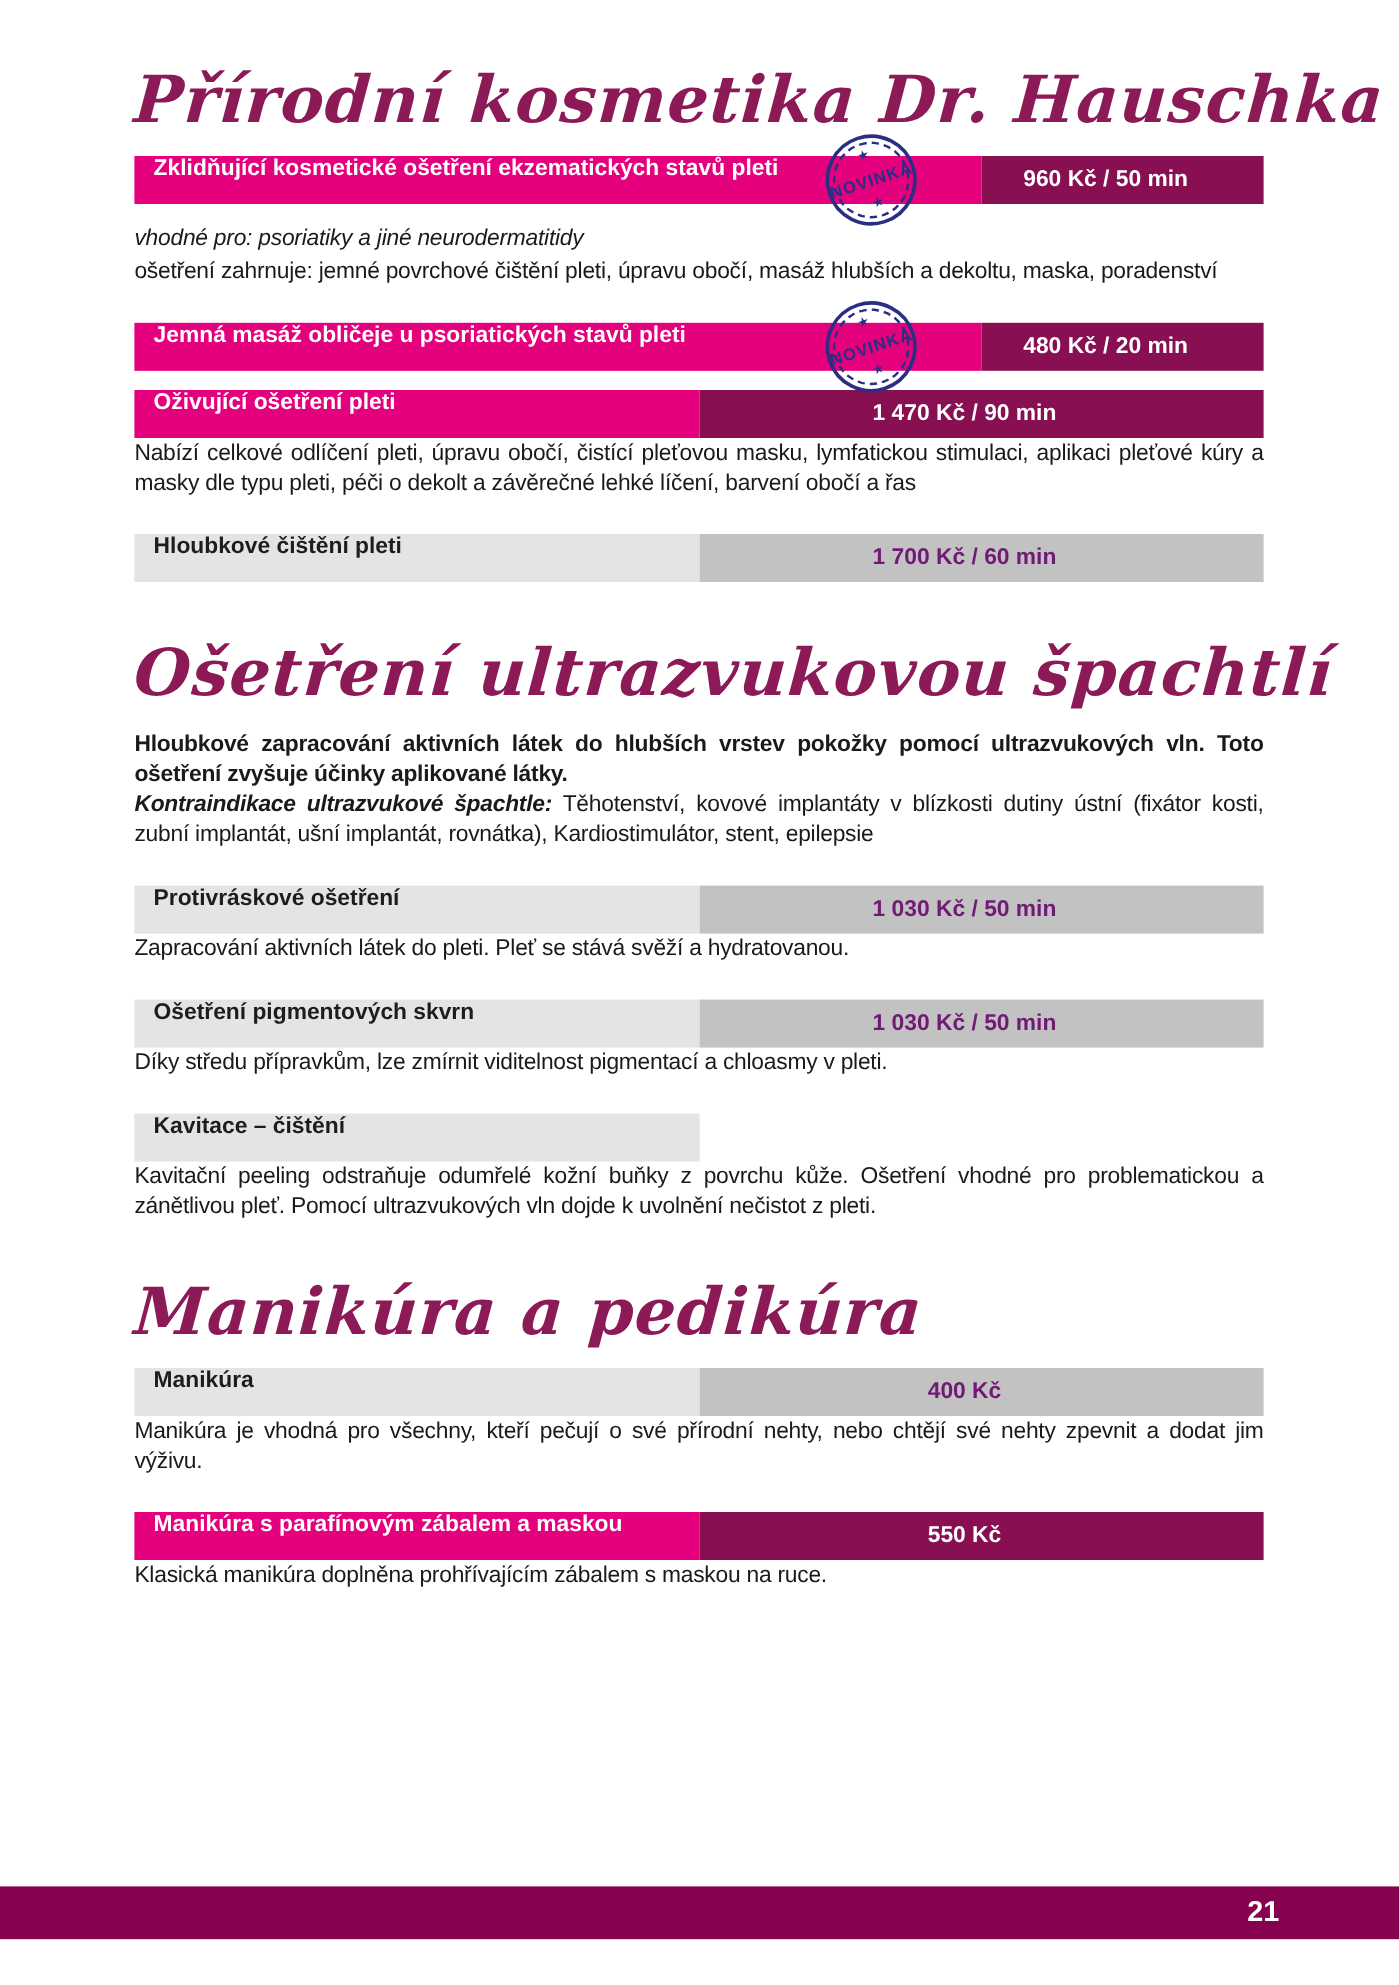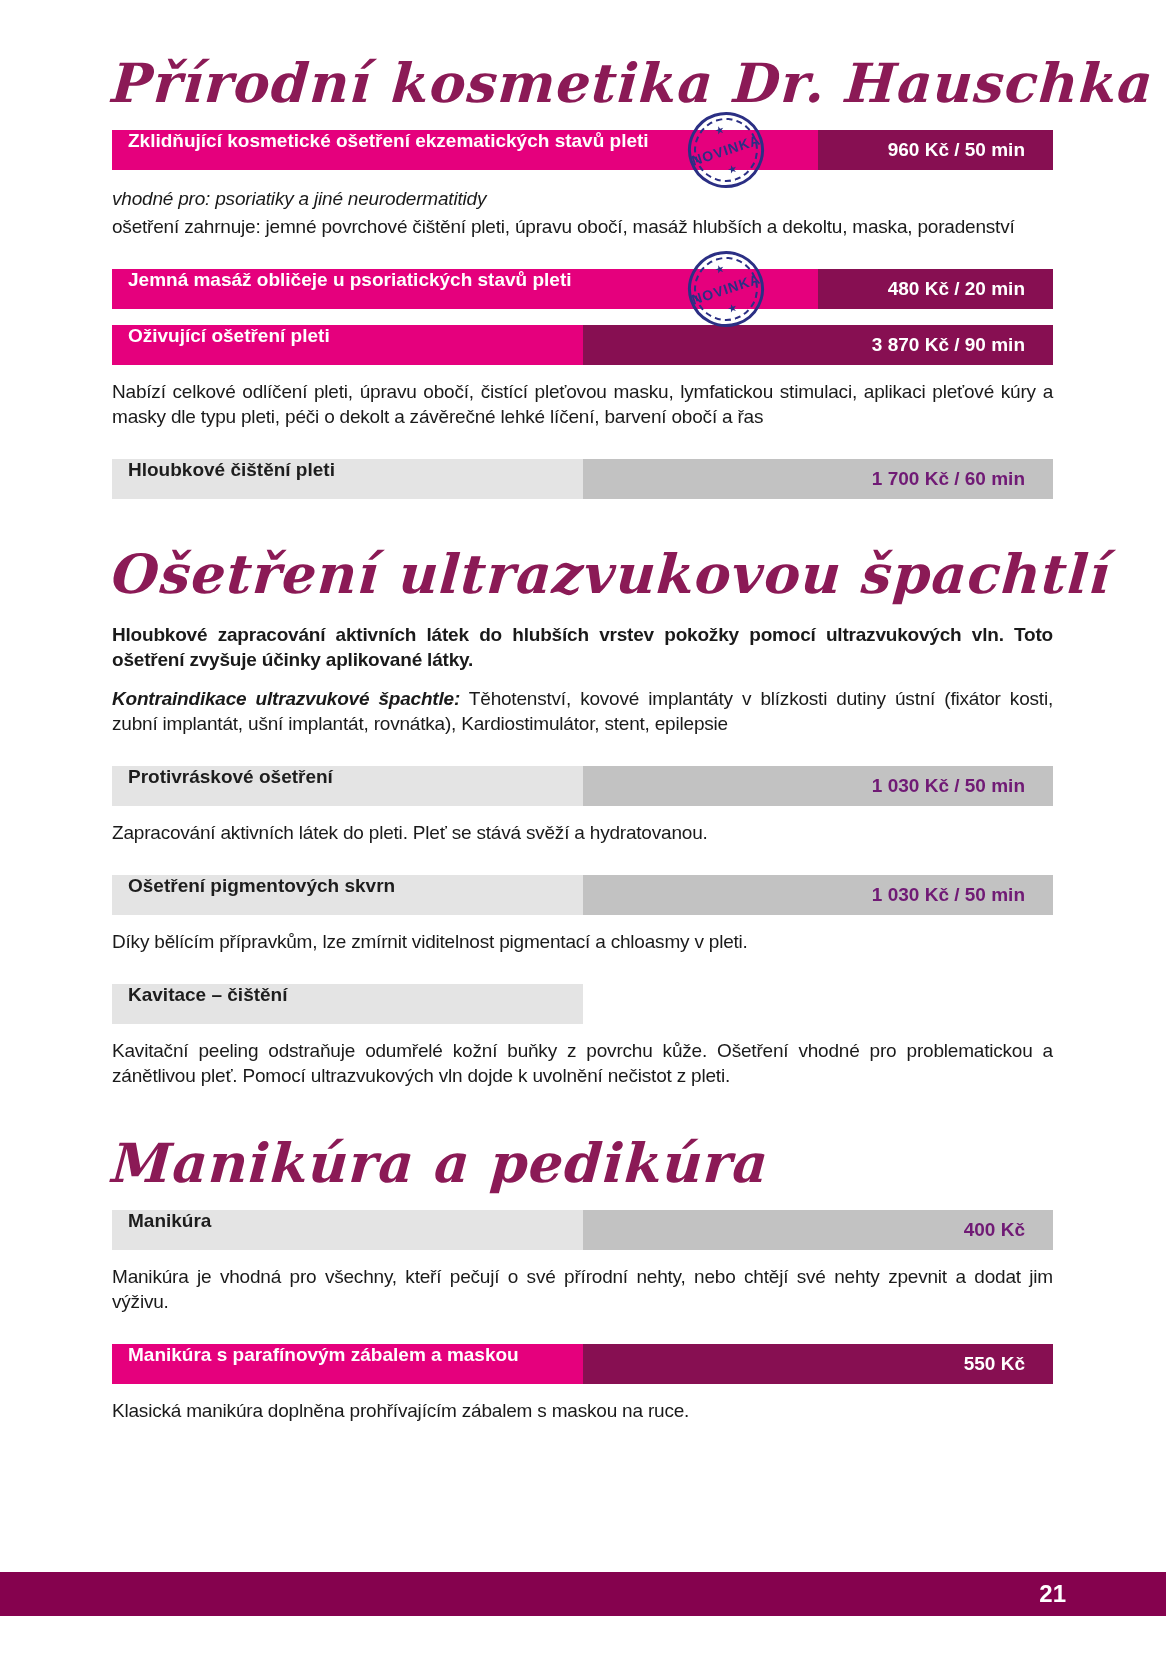--- a/index.html
+++ b/index.html
@@ -20,21 +20,21 @@
 
   
   .price-bar {
     position:relative; display:flex; width:941px; height:40px; margin-left:112px;
   }
   .seg-left {
     display:flex; align-items:flex-start; padding-left:16px;
     font-weight:bold; font-size:19px; flex:0 0 50%;
   }
   .seg-right {
-    flex:1; display:flex; align-items:center; justify-content:flex-end;
+    flex:1; display:flex; align-items:center; justify-content:center;
     padding-right:28px; font-weight:bold; font-size:19px;
   }
   .pink .seg-left  { background:#E5007D; color:#ffffff; }
   .pink .seg-right { background:#870F52; color:#ffffff; }
   .pink.with-badge .seg-left { flex:0 0 75%; }
   .gray .seg-left  { background:#E4E4E4; color:#1d1d1d; }
   .gray .seg-right { background:#C2C2C2; color:#701a75; }
 
   
   .stamp {
@@ -60,21 +60,21 @@
     width:941px; margin-left:112px; font-size:19px; line-height:1.32;
     color:#1a1a1a; letter-spacing:-0.2px; text-align:justify;
   }
   .para-lead { font-weight:normal; font-style:italic; }
   .para-bold { font-weight:bold; }
   .para .lbl { font-weight:bold;font-style:italic; }
 
   
   .mt-bar   { margin-top:16px; }
   .mt-bar-lg{ margin-top:30px; }
-  .mt-p     { margin-top:14px; }
+  .mt-p     { }
   .mt-p-sm  { margin-top:3px; }
   .mt-h     { margin-top:44px; }
 
   
   .footer-bar {
     position:absolute; left:0; right:0; bottom:38px; height:44px;
     background:#85024E; color:#ffffff;
     display:flex; align-items:center; justify-content:flex-end;
     padding-right:100px; font-weight:bold; font-size:24px;
   }
@@ -116,21 +116,21 @@
       <div class="seg-right">
         <span>480 Kč / 20 min</span>
       </div>
     </div>
 
     <div class="price-bar pink mt-bar">
       <div class="seg-left">
         <span>Oživující ošetření pleti</span>
       </div>
       <div class="seg-right">
-        <span>3 870 Kč / 90 min</span>
+        <span>1 470 Kč / 90 min</span>
       </div>
     </div>
     <p class="para mt-p">Nabízí celkové odlíčení pleti, úpravu obočí, čistící pleťovou masku, lymfatickou stimulaci, aplikaci pleťové kúry a masky dle typu pleti, péči o dekolt a závěrečné lehké líčení, barvení obočí a řas</p>
 
     <div class="price-bar gray mt-bar-lg">
       <div class="seg-left">
         <span>Hloubkové čištění pleti</span>
       </div>
       <div class="seg-right">
         <span>1 700 Kč / 60 min</span>
@@ -153,21 +153,21 @@
     <p class="para mt-p">Zapracování aktivních látek do pleti. Pleť se stává svěží a hydratovanou.</p>
 
     <div class="price-bar gray mt-bar-lg">
       <div class="seg-left">
         <span>Ošetření pigmentových skvrn</span>
       </div>
       <div class="seg-right">
         <span>1 030 Kč / 50 min</span>
       </div>
     </div>
-    <p class="para mt-p">Díky bělícím přípravkům, lze zmírnit viditelnost pigmentací a chloasmy v pleti.</p>
+    <p class="para mt-p">Díky středu přípravkům, lze zmírnit viditelnost pigmentací a chloasmy v pleti.</p>
 
     <div class="price-bar gray mt-bar-lg">
       <div class="seg-left">
         <span>Kavitace – čištění</span>
       </div>
     </div>
     <p class="para mt-p">Kavitační peeling odstraňuje odumřelé kožní buňky z povrchu kůže. Ošetření vhodné pro problematickou a zánětlivou pleť. Pomocí ultrazvukových vln dojde k uvolnění nečistot z pleti.</p>
 
     <div class="script-heading mt-h">Manikúra a pedikúra</div>
 

